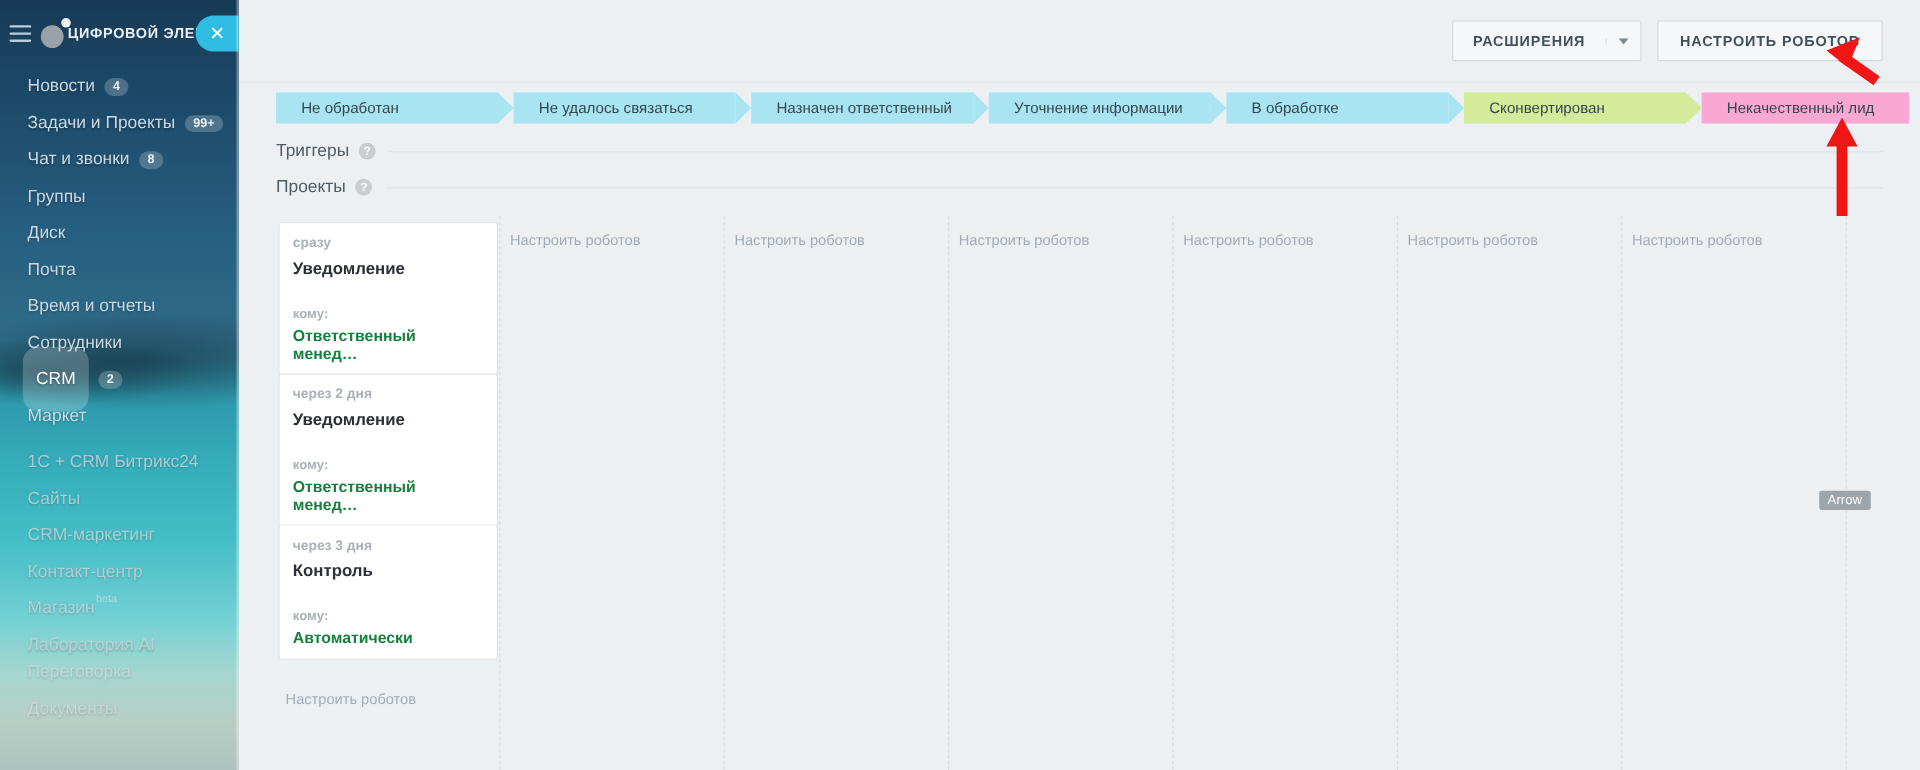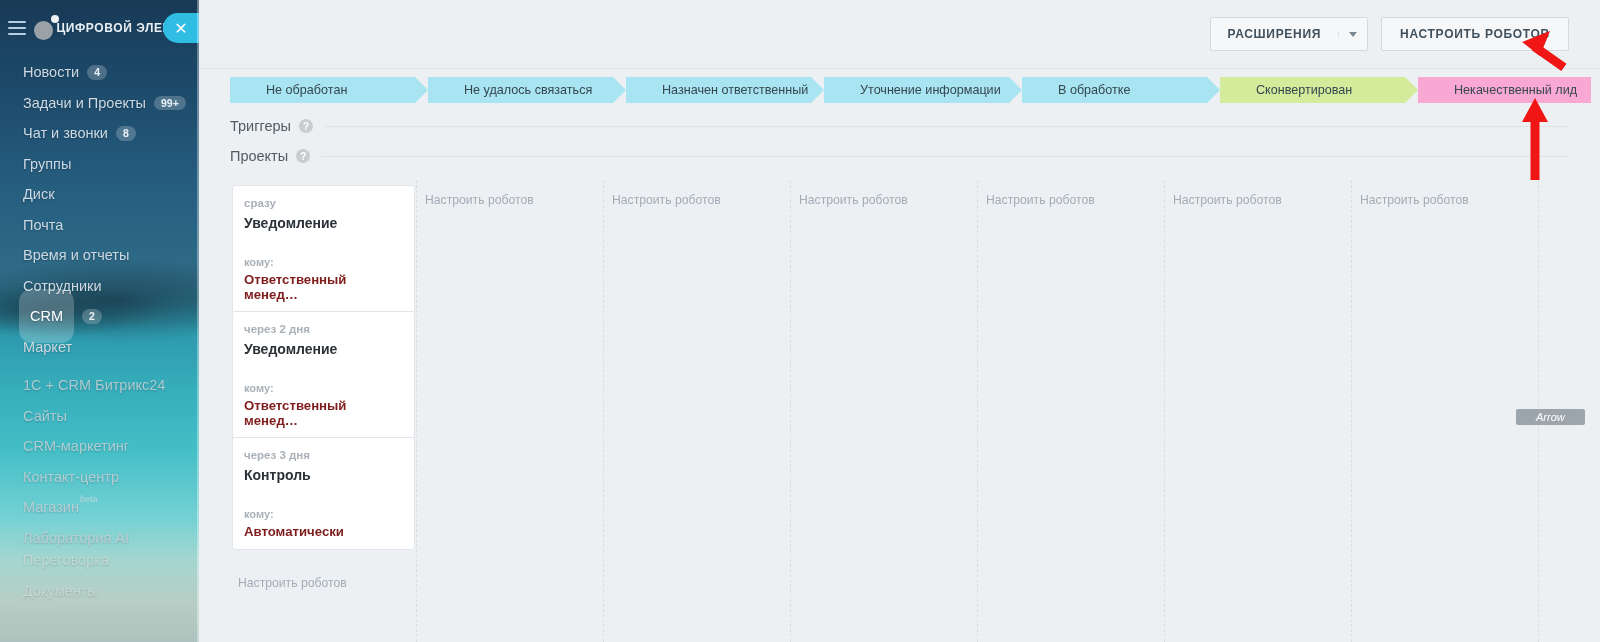--- a/index.html
+++ b/index.html
@@ -120,21 +120,21 @@
 
   
   .stages {
     position: relative; height: 42px;
     padding: 8px 0 0 31px; display: flex; align-items: flex-start;
   }
   .stage {
     position: relative; height: 26px;
     display: flex; align-items: center;
     color: #35474f; font-size: 12.6px;
-    padding-left: 36px; margin-right: 13px;
+    padding-left: 21px; margin-right: 13px;
     cursor: pointer;
   }
   .stage .arrow-tip {
     position: absolute; right: -13px; top: 0;
     width: 0; height: 0;
     border-top: 13px solid transparent;
     border-bottom: 13px solid transparent;
   }
   .stage.blue { background: #a8e4f2; }
   .stage.blue .arrow-tip { border-left: 13px solid #a8e4f2; }
@@ -180,32 +180,31 @@
   .card {
     position: absolute; left: 2px; width: 183px;
     background: #fff; border: 1px solid #e2e6ea;
     border-radius: 3px; padding: 11px 11px 10px 11px;
     cursor: pointer;
     font-weight: bold;
   }
   .card .when { color: #a9b0b7; font-size: 11.5px; margin-bottom: 6px; }
   .card .name { color: #2b3136; font-size: 14px; margin-bottom: 25px; }
   .card .tolabel { color: #a9b0b7; font-size: 11px; margin-bottom: 4px; }
-  .card .to { color: #7f1d1d; font-size: 13.2px; }
+  .card .to { color: #15803d; font-size: 13.2px; }
   .col .bottom-link {
     position: absolute; left: 8px; color: #a3acb5; font-size: 12.2px; cursor: pointer;
   }
 
   
   .arrow-badge {
     position: absolute; left: 1516px; top: 409px;
     background: #9da5ac; color: #fff;
-    font-size: 11px; padding: 2px 20px; border-radius: 2px;
+    font-size: 11px; padding: 2px 7px; border-radius: 2px;
     z-index: 40;
-    font-style: italic;
   }
 
   
   .annot { position: absolute; z-index: 60; pointer-events: none; }
 </style>
 </head>
 <body>
 
 <div class="app">
 

